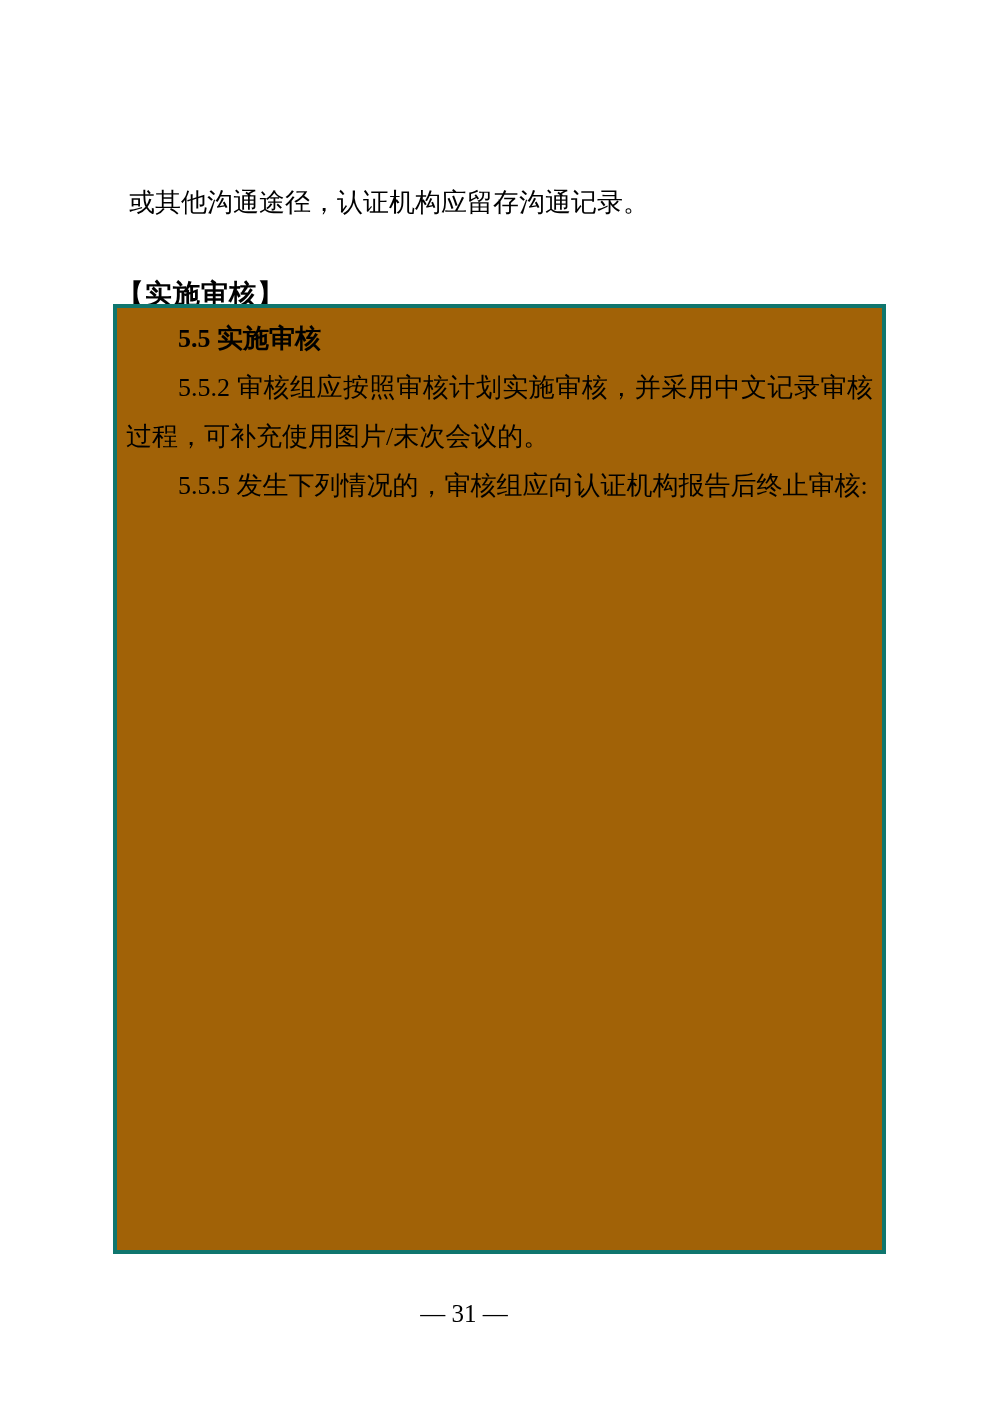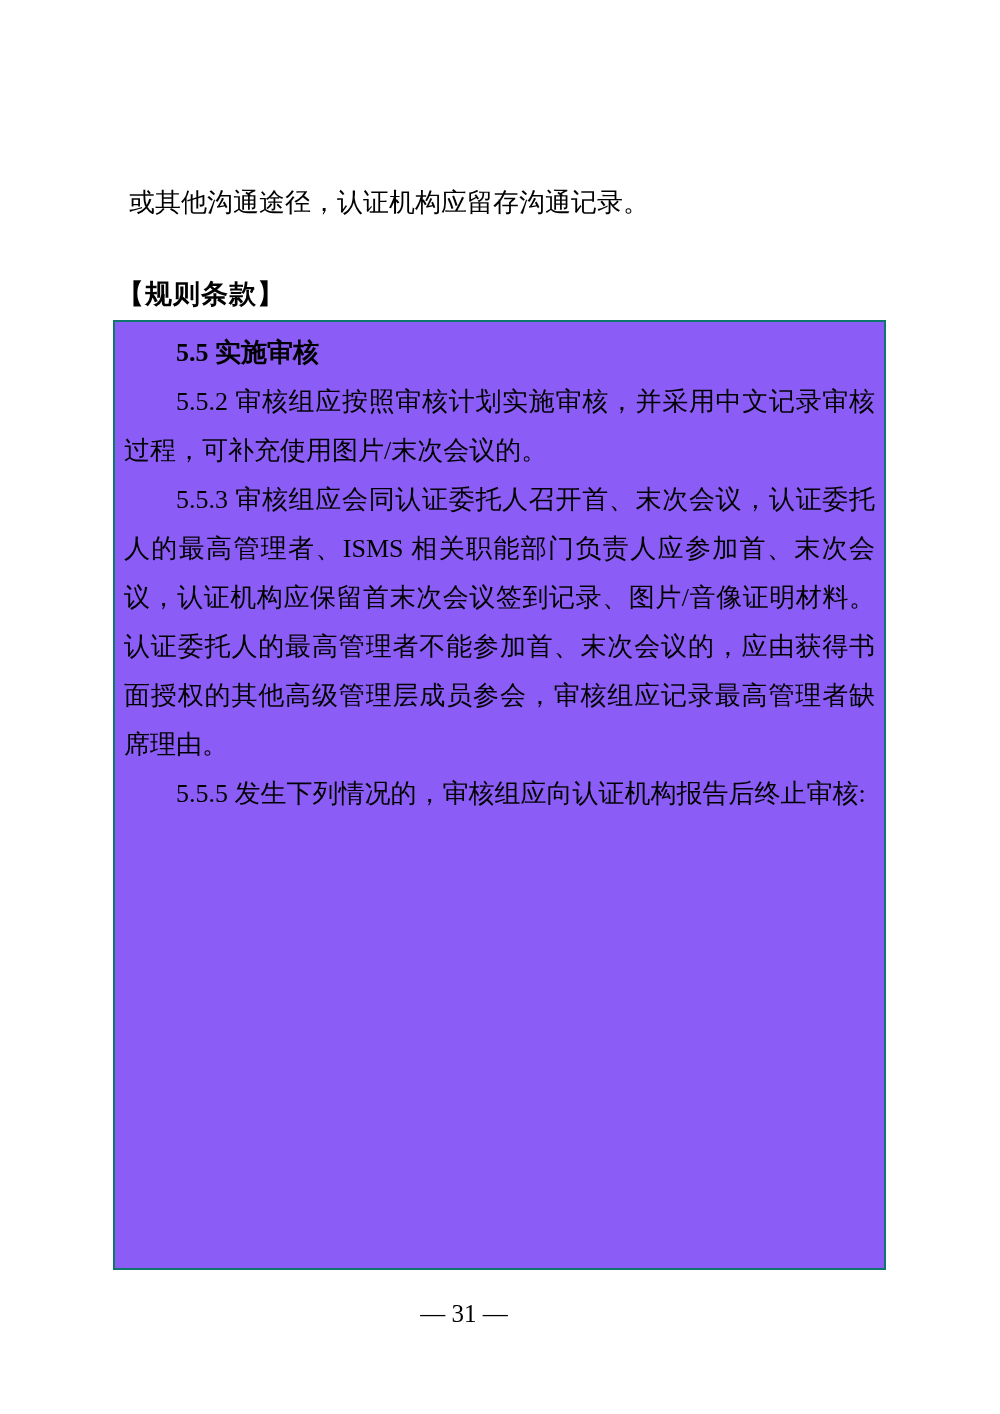--- a/index.html
+++ b/index.html
@@ -32,27 +32,27 @@
     top: 276px;
     margin: 0;
     font-size: 27px;
     font-weight: bold;
     font-family: "Liberation Sans", sans-serif;
     letter-spacing: 1px;
   }
   .rule-box {
     position: absolute;
     left: 113px;
-    top: 320px;
+    top: 304px;
     width: 773px;
     height: 950px;
-    border: 2px solid #0f766e;
+    border: 4px solid #0f766e;
     box-sizing: border-box;
     padding: 6px 9px 0 9px;
-    background: #8b5cf6;
+    background: #a16207;
   }
   .rule-box p {
     margin: 0;
     font-size: 26px;
     line-height: 49px;
     text-align: justify;
     text-indent: 2em;
   }
   .rule-box .box-heading {
     font-weight: bold;
@@ -68,26 +68,25 @@
     line-height: 32px;
   }
 </style>
 </head>
 <body>
 
 <div class="page">
 
   <p class="intro">或其他沟通途径，认证机构应留存沟通记录。</p>
 
-  <h2 class="section-label">【规则条款】</h2>
+  <h2 class="section-label">【实施审核】</h2>
 
   <div class="rule-box">
     <p class="box-heading">5.5 实施审核</p>
     <p class="clause">5.5.2 审核组应按照审核计划实施审核，并采用中文记录审核过程，可补充使用图片/末次会议的。</p>
-    <p class="clause">5.5.3 审核组应会同认证委托人召开首、末次会议，认证委托人的最高管理者、ISMS 相关职能部门负责人应参加首、末次会议，认证机构应保留首末次会议签到记录、图片/音像证明材料。认证委托人的最高管理者不能参加首、末次会议的，应由获得书面授权的其他高级管理层成员参会，审核组应记录最高管理者缺席理由。</p>
     <p class="clause">5.5.5 发生下列情况的，审核组应向认证机构报告后终止审核:</p>
   </div>
 
   <div class="footer">
     <span>— 31 —</span>
   </div>
 
 </div>
 
 </body></html>

